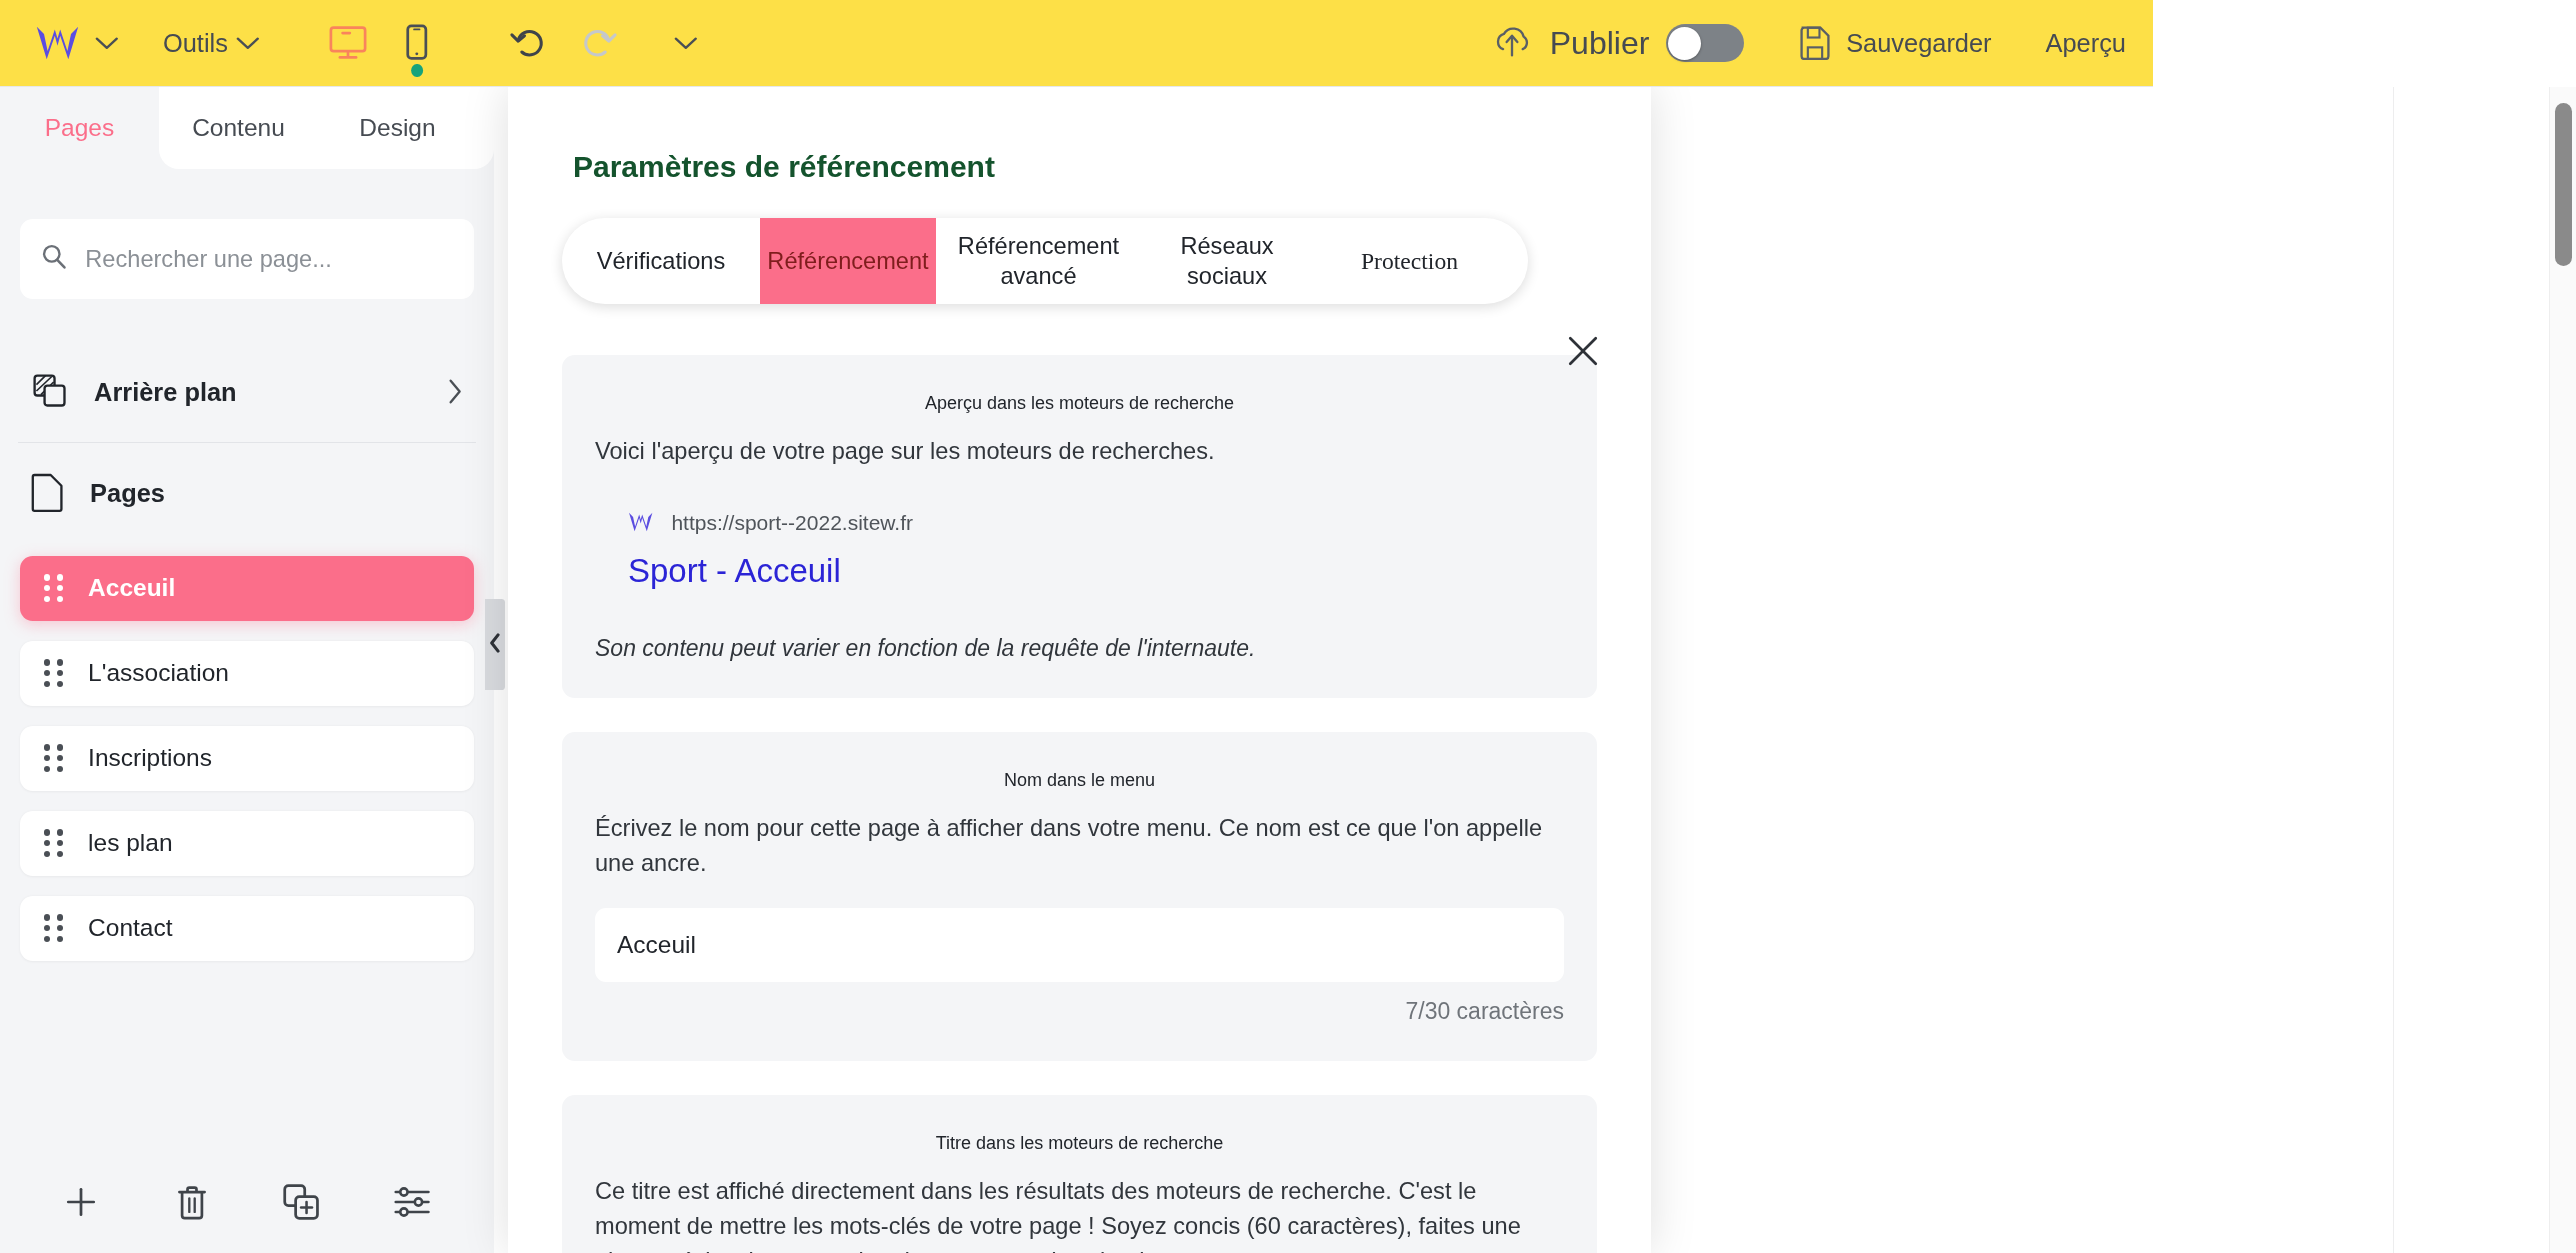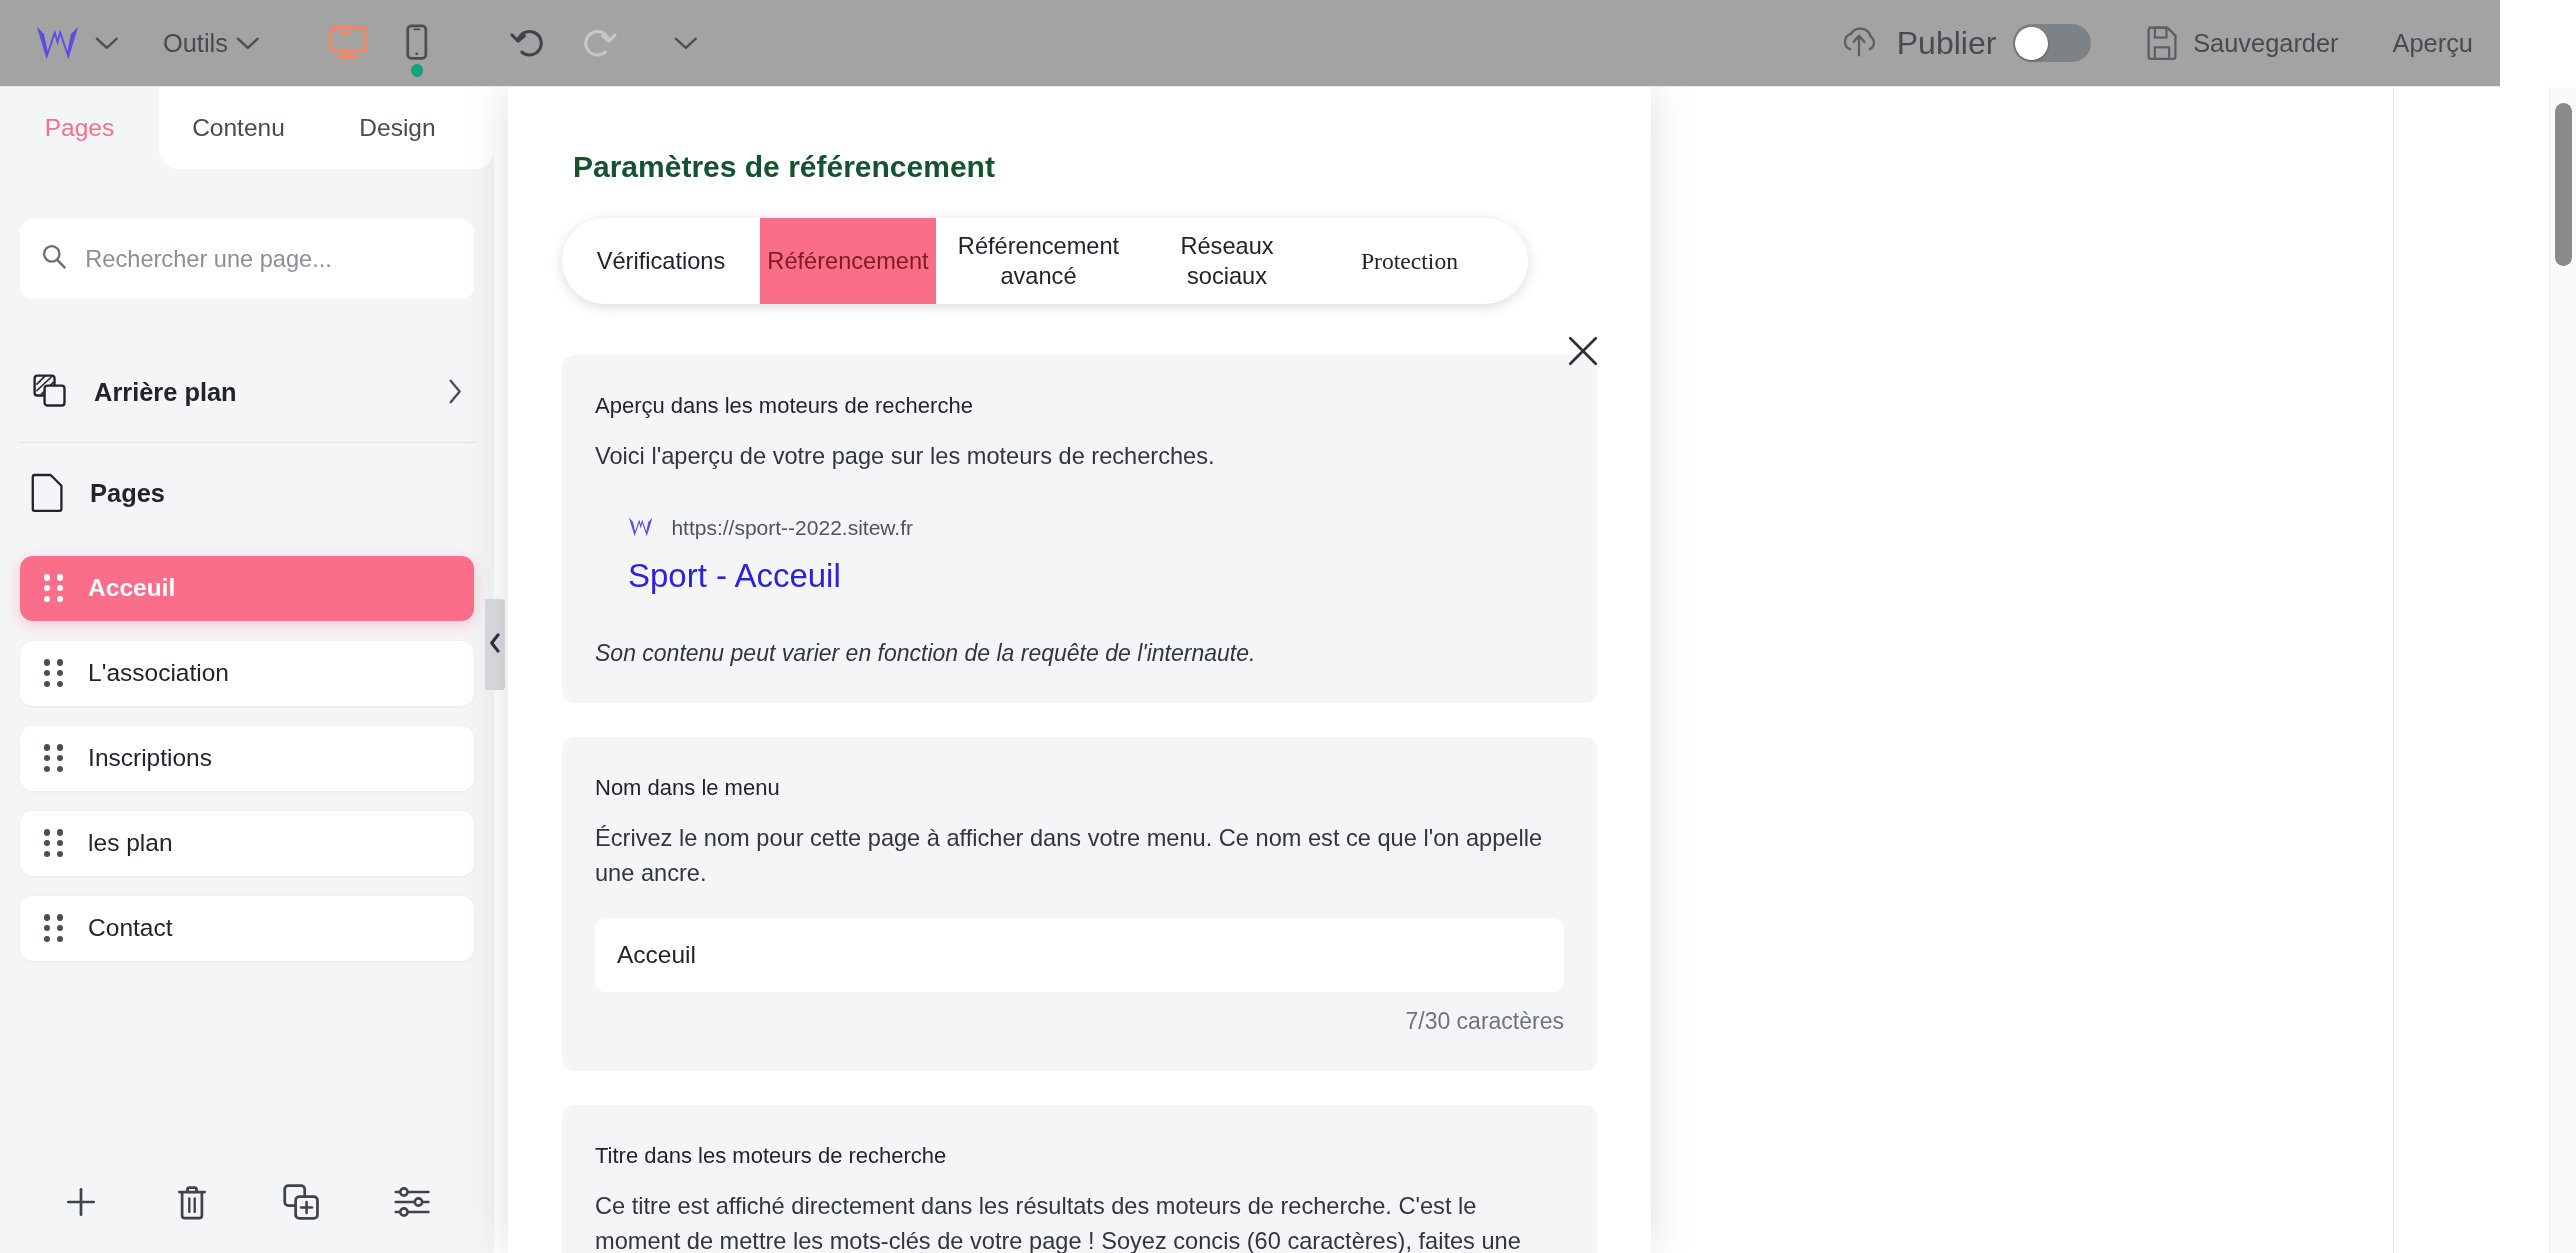--- a/index.html
+++ b/index.html
@@ -6,22 +6,22 @@
   html, body {
     width: 2576px; height: 1254px;
     font-family: "Liberation Sans", sans-serif;
     background: #ffffff;
     overflow: hidden;
   }
 
   
   .topbar {
     position: absolute; top: 0; left: 0;
-    width: 2500px; height: 87px;
-    background: #a3a3a3;
+    width: 2153px; height: 87px;
+    background: #fde047;
     border-bottom: 0.9px solid #e6e8ea;
     display: flex; align-items: center;
     z-index: 60;
   }
   .tb-left { display: flex; align-items: center; padding-left: 27px; gap: 0; }
   .tb-right { margin-left: auto; display: flex; align-items: center; padding-right: 27px; gap: 0; }
 
   .logo-w { width: 60px; height: 44px; display:flex; align-items:center; justify-content:center; }
   .chev { width: 40px; height: 40px; display:flex; align-items:center; justify-content:center; }
   .chev svg { display:block; }
@@ -280,21 +280,21 @@
     width: 54px; height: 54px; display:flex; align-items:center; justify-content:center;
   }
 
   .card {
     margin: 0 54px 0 54px;
     background: #f4f5f7; border-radius: 12.7px;
     padding: 38px 33px 36px 33px;
   }
   .card + .card { margin-top: 34px; }
   .cards { margin-top: 51px; }
-  .card h3 { font-size: 22px; font-weight: normal; color: #21252b; margin-bottom: 20px; }
+  .card h3 { font-size: 18px; font-weight: normal; color: #21252b; margin-bottom: 20px; text-align: center; }
   .card p.desc { font-size: 23.6px; color: #31363c; line-height: 1.48; }
 
   .serp { margin: 42px 0 0 33px; }
   .serp-url { display:flex; align-items:center; gap: 18px; }
   .serp-url .u { font-size: 21px; color: #4f545a; }
   .serp-title { font-size: 33px; color: #2b24d6; margin-top: 16.3px; }
   .serp-note { font-size: 23px; color: #31363c; font-style: italic; margin-top: 45px; }
 
   .field {
     margin-top: 27px; height: 74px; background: #ffffff;

